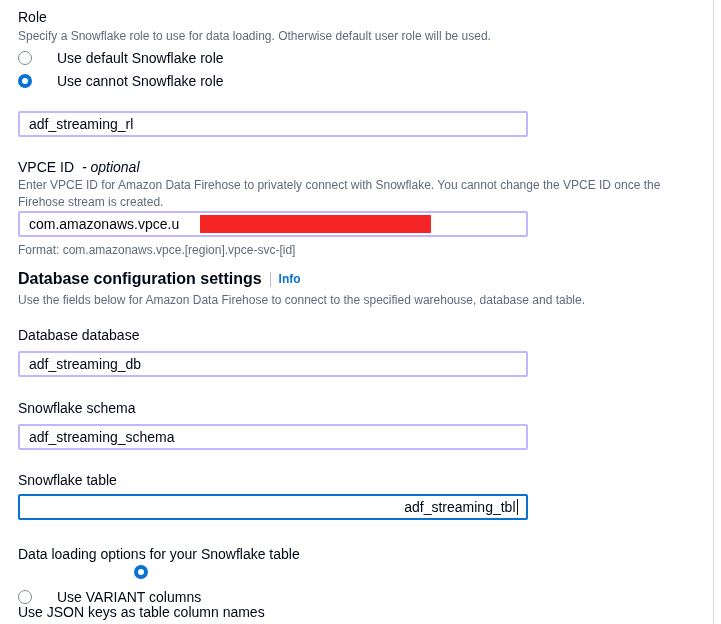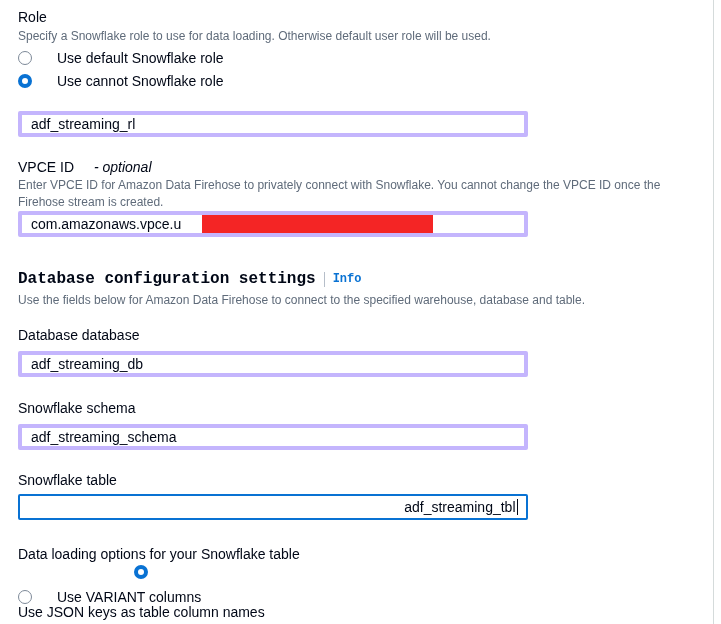--- a/index.html
+++ b/index.html
@@ -18,21 +18,21 @@
   .content { position:absolute; left:18px; top:0; width:680px; height:467px; }
   .abs { position:absolute; left:0; }
 
   .label { font-size:14px; line-height:18px; color:#000716; }
   .label .optional { font-style:italic; color:#000716; }
   .desc { font-size:12px; line-height:16.5px; color:#5f6b7a; }
   .hint { font-size:12px; line-height:16px; color:#5f6b7a; }
 
   .text-input {
     width:510px; height:26px;
-    border:4px solid #c4b5fd; border-radius:2px;
+    border:2px solid #c4b5fd; border-radius:2px;
     background:#ffffff;
     display:flex; align-items:center;
     padding:3px 9px;
     font-size:14px; color:#000716;
     cursor:text;
   }
   .text-input.focused { border:2px solid #0972d3; padding:2px 8px;justify-content:flex-end; }
   .caret { width:1.5px; height:16px; background:#000716; margin-left:1px; flex:none; }
   .redaction {
     display:inline-block; flex:none;
@@ -45,21 +45,21 @@
     display:flex; align-items:center; gap:25px;
     height:20px; font-size:14px; color:#000716;
     cursor:pointer; white-space:nowrap;
   }
   .radio {
     width:14px; height:14px; border-radius:50%;
     border:1px solid #7d8998; background:#ffffff; flex:none;
   }
   .radio.selected { border:4.5px solid #0972d3; }
 
-  .section-heading-row { display:flex; align-items:center; height:20px;font-family:Liberation Mono, monospace; }
+  .section-heading-row { display:flex; align-items:center; height:20px; }
   .section-heading { font-size:16px; line-height:20px; font-weight:700; color:#000716; }
   .heading-divider { width:1px; height:15px; background:#b6bec9; margin:0 8px; }
   .info-link { font-size:12px; font-weight:700; color:#0972d3; cursor:pointer; line-height:20px; }
 </style>
 </head>
 <body>
 
 <div class="right-line"></div>
 
 <div class="content">
@@ -75,28 +75,29 @@
     <span class="radio selected"></span>
     <span>Use cannot Snowflake role</span>
   </div>
 
   <div class="abs text-input" style="top:111px;">
     <span>adf_streaming_rl</span>
   </div>
 
   <div class="abs label" style="top:158px;">
     <span>VPCE ID</span>
-    <span class="optional" style="margin-left:16px;text-align:right;">- optional</span>
+    <span class="optional" style="margin-left:4px;text-align:right;">- optional</span>
   </div>
   <div class="abs desc" style="top:177px; width:677px;">Enter VPCE ID for Amazon Data Firehose to privately connect with Snowflake. You cannot change the VPCE ID once the Firehose stream is created.</div>
 
   <div class="abs text-input" style="top:211px;gap:20px;">
     <span>com.amazonaws.vpce.u</span>
     <span class="redaction"></span>
   </div>
+  <div class="abs hint" style="top:242px;">Format: com.amazonaws.vpce.[region].vpce-svc-[id]</div>
 
   <div class="abs section-heading-row" style="top:269px;">
     <span class="section-heading">Database configuration settings</span>
     <span class="heading-divider"></span>
     <span class="info-link">Info</span>
   </div>
   <div class="abs desc" style="top:292px; width:677px;">Use the fields below for Amazon Data Firehose to connect to the specified warehouse, database and table.</div>
 
   <div class="abs label" style="top:326px;">Database database</div>
   <div class="abs text-input" style="top:351px;">

